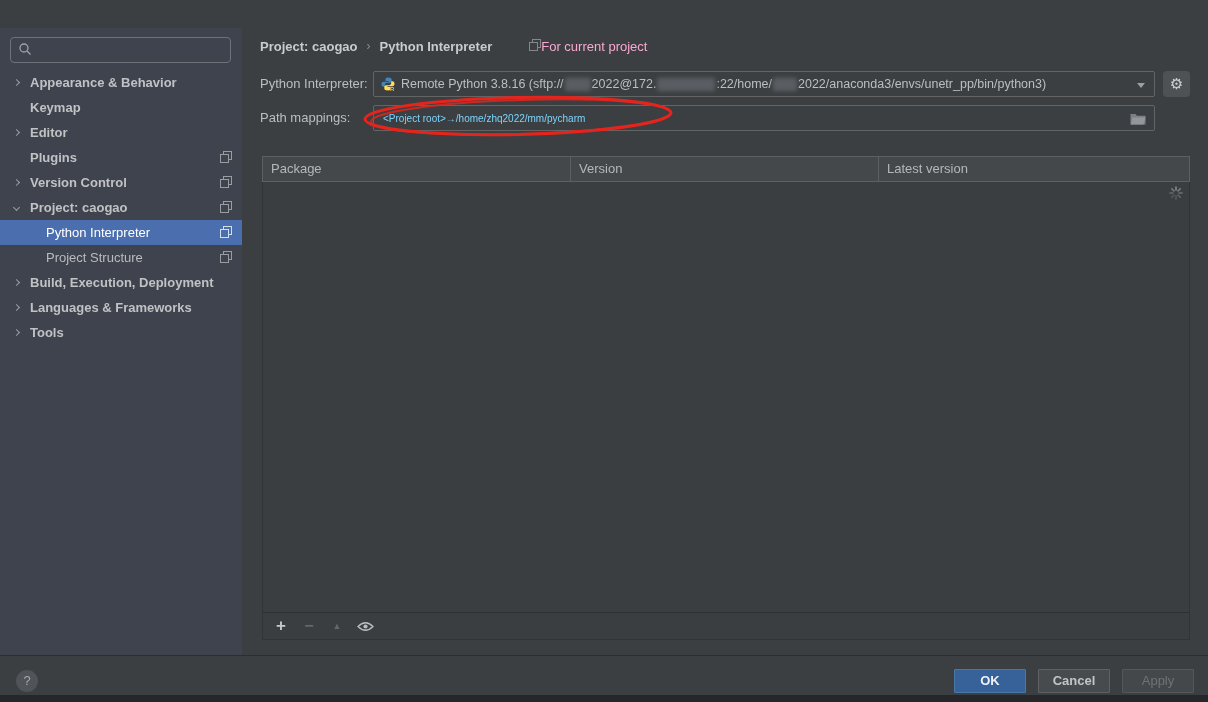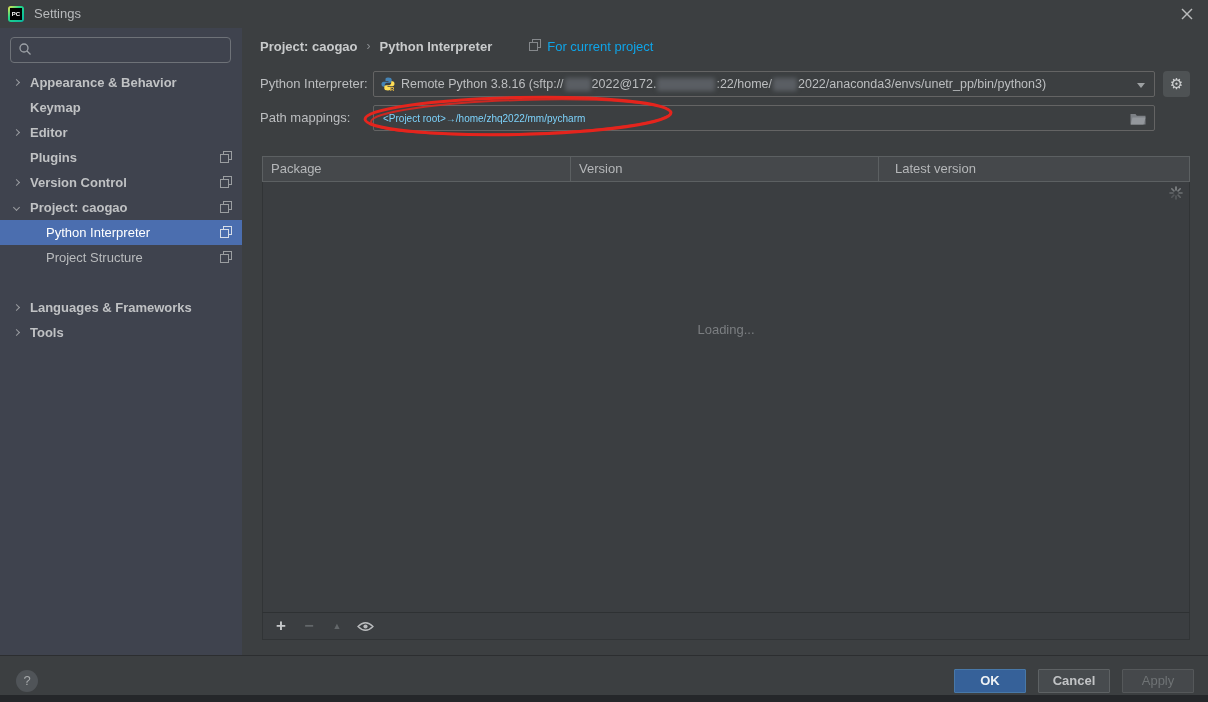--- a/index.html
+++ b/index.html
@@ -41,21 +41,21 @@
   .trow.child { padding-left:46px; }
   .trow.child .tlabel { color:#b9bbbd; }
   .trow.sel .tlabel { color:#ffffff; }
   .badge { position:absolute; right:10px; top:6px; width:12px; height:12px; }
 
   
   #main { position:absolute; left:242px; top:28px; width:966px; height:627px; background:#3c3f41; }
   #breadcrumb { position:absolute; left:18px; top:8px; height:20px; display:flex; align-items:center; gap:9px; }
   .bc-seg { font-weight:bold; color:#c9cbcc; }
   .bc-sep { color:#8a8d90; font-size:12px; }
-  #scope { display:flex; align-items:center; gap:6px; margin-left:28px; color:#0ea5e9; }
+  #scope { display:flex; align-items:center; gap:0; margin-left:28px; color:#f9a8d4; }
 
   .form-label { position:absolute; left:18px; height:26px; line-height:26px; color:#bcbec0; }
   #interp-combo { position:absolute; left:131px; top:43px; width:782px; height:26px;
     border:1px solid #646464; border-radius:2px; display:flex; align-items:center;
     padding:0 24px 0 7px; overflow:hidden; white-space:nowrap; cursor:pointer; }
   #interp-combo .txt { color:#bcbec0; font-size:12.5px; }
   .censor { display:inline-block; height:13px; background:#5a5e63; border-radius:2px;
     filter:blur(2px); vertical-align:middle; margin:0 1px; }
   #combo-arrow { position:absolute; right:9px; top:11px; width:0; height:0;
     border-left:4px solid transparent; border-right:4px solid transparent; border-top:5px solid #9da0a2; }
@@ -70,21 +70,21 @@
   #pathmap-field .txt { color:#7dd3fc; font-size:10px;text-align:right; }
   #folder-btn { position:absolute; right:8px; top:7px; cursor:pointer; }
   #annotation { position:absolute; left:118px; top:62px; width:330px; height:56px; pointer-events:none; }
 
   
   #pkg-table { position:absolute; left:20px; top:128px; width:928px; height:484px; }
   #pkg-header { position:absolute; left:0; top:0; width:928px; height:26px; background:#45484b;
     border:1px solid #5c6062; display:flex; }
   .hcell { height:24px; line-height:24px; padding-left:8px; color:#b5b7b9; border-right:1px solid #5c6062; }
   .hcell:last-child { border-right:none; }
-  .hc1 { width:308px; } .hc2 { width:308px; } .hc3 { flex:1;margin-left:8px; }
+  .hc1 { width:308px; } .hc2 { width:308px; } .hc3 { flex:1; }
   #pkg-body { position:absolute; left:0; top:26px; width:928px; height:430px; background:#3b3e41;
     border-left:1px solid #313436; border-right:1px solid #313436; }
   #loading { position:absolute; left:0; top:140px; width:100%; text-align:center; color:#7b7e81; }
   #spinner { position:absolute; right:6px; top:4px; }
   #pkg-toolbar { position:absolute; left:0; top:456px; width:928px; height:28px; background:#3b3e41;
     border:1px solid #313436; border-top:1px solid #2e3133; display:flex; align-items:center; gap:12px;
     padding-left:10px; }
   .tool { width:16px; text-align:center; cursor:pointer; }
   #add-tool { color:#c6c8ca; font-size:17px; font-weight:bold; line-height:16px; }
   #remove-tool { color:#63676a; font-size:16px; font-weight:bold; line-height:16px; }
@@ -101,34 +101,20 @@
   #ok-btn { right:182px; background:#366199; border:1px solid #4878a8; color:#eef1f4; font-weight:bold; }
   #cancel-btn { right:98px; background:#474b4e; border:1px solid #5e6264; color:#c2c4c6;font-weight:bold; }
   #apply-btn { right:14px; background:#45484b; border:1px solid #55585a; color:#6f7375; }
   #bottom-strip { position:absolute; left:0; top:695px; width:1208px; height:7px; background:#25272a; }
 </style>
 </head>
 <body>
 
 <div id="window">
 
-  <div id="titlebar">
-    <div id="app-logo">
-        <div class="inner">PC</div>
-      </div>
-    <div id="win-title">Settings</div>
-    <div id="close-btn">
-      <svg width="18" height="18" viewBox="0 0 18 18">
-          <g stroke="#b9bbbc" stroke-width="1.4">
-            <line x1="4" y1="4" x2="14" y2="14"></line>
-            <line x1="14" y1="4" x2="4" y2="14"></line>
-          </g>
-        </svg>
-    </div>
-  </div>
 
   <div id="sidebar">
     <div id="search-box">
       <span>
         <svg width="14" height="14" viewBox="0 0 14 14">
             <circle cx="6" cy="6" r="4" fill="none" stroke="#9ea3a8" stroke-width="1.3"></circle>
             <line x1="9" y1="9" x2="12.5" y2="12.5" stroke="#9ea3a8" stroke-width="1.3"></line>
           </svg>
       </span>
     </div>
@@ -193,20 +179,26 @@
       </span>
     </div>
     <div class="trow child" style="top:217px">
       <span class="tlabel">Project Structure</span>
       <span class="badge">
         <svg width="12" height="12" viewBox="0 0 12 12">
             <rect x="3.5" y="0.5" width="8" height="8" fill="none" stroke="#9a9da0"></rect>
             <rect x="0.5" y="3.5" width="8" height="8" fill="#3f434e" stroke="#9a9da0"></rect>
           </svg>
       </span>
+    </div>
+    <div class="trow" style="top:242px">
+      <span class="chev right">
+          <i></i>
+        </span>
+      <span class="tlabel b">Build, Execution, Deployment</span>
     </div>
     <div class="trow" style="top:267px">
       <span class="chev right">
           <i></i>
         </span>
       <span class="tlabel b">Languages &amp; Frameworks</span>
     </div>
     <div class="trow" style="top:292px">
       <span class="chev right">
           <i></i>
@@ -276,21 +268,20 @@
                 <line x1="11.2" y1="2.8" x2="9.1" y2="4.9" opacity="0.75"></line>
             <line x1="13" y1="7" x2="10" y2="7" opacity="0.6"></line>
                 <line x1="11.2" y1="11.2" x2="9.1" y2="9.1" opacity="0.45"></line>
             <line x1="7" y1="13" x2="7" y2="10" opacity="0.35"></line>
                 <line x1="2.8" y1="11.2" x2="4.9" y2="9.1" opacity="0.3"></line>
             <line x1="1" y1="7" x2="4" y2="7" opacity="0.5"></line>
                 <line x1="2.8" y1="2.8" x2="4.9" y2="4.9" opacity="0.7"></line>
           </g>
             </svg>
         </span>
-        <div id="loading">Loading...</div>
       </div>
       <div id="pkg-toolbar">
         <span class="tool" id="add-tool">+</span>
         <span class="tool" id="remove-tool">−</span>
         <span class="tool" id="moveup-tool">▲</span>
         <span class="tool" id="eye-tool">
           <svg width="17" height="11" viewBox="0 0 17 11">
               <path d="M1 5.5 Q8.5 -2 16 5.5 Q8.5 13 1 5.5 Z" fill="none" stroke="#b9bbbd" stroke-width="1.3"></path>
               <circle cx="8.5" cy="5.5" r="2.1" fill="#b9bbbd"></circle>
             </svg>

